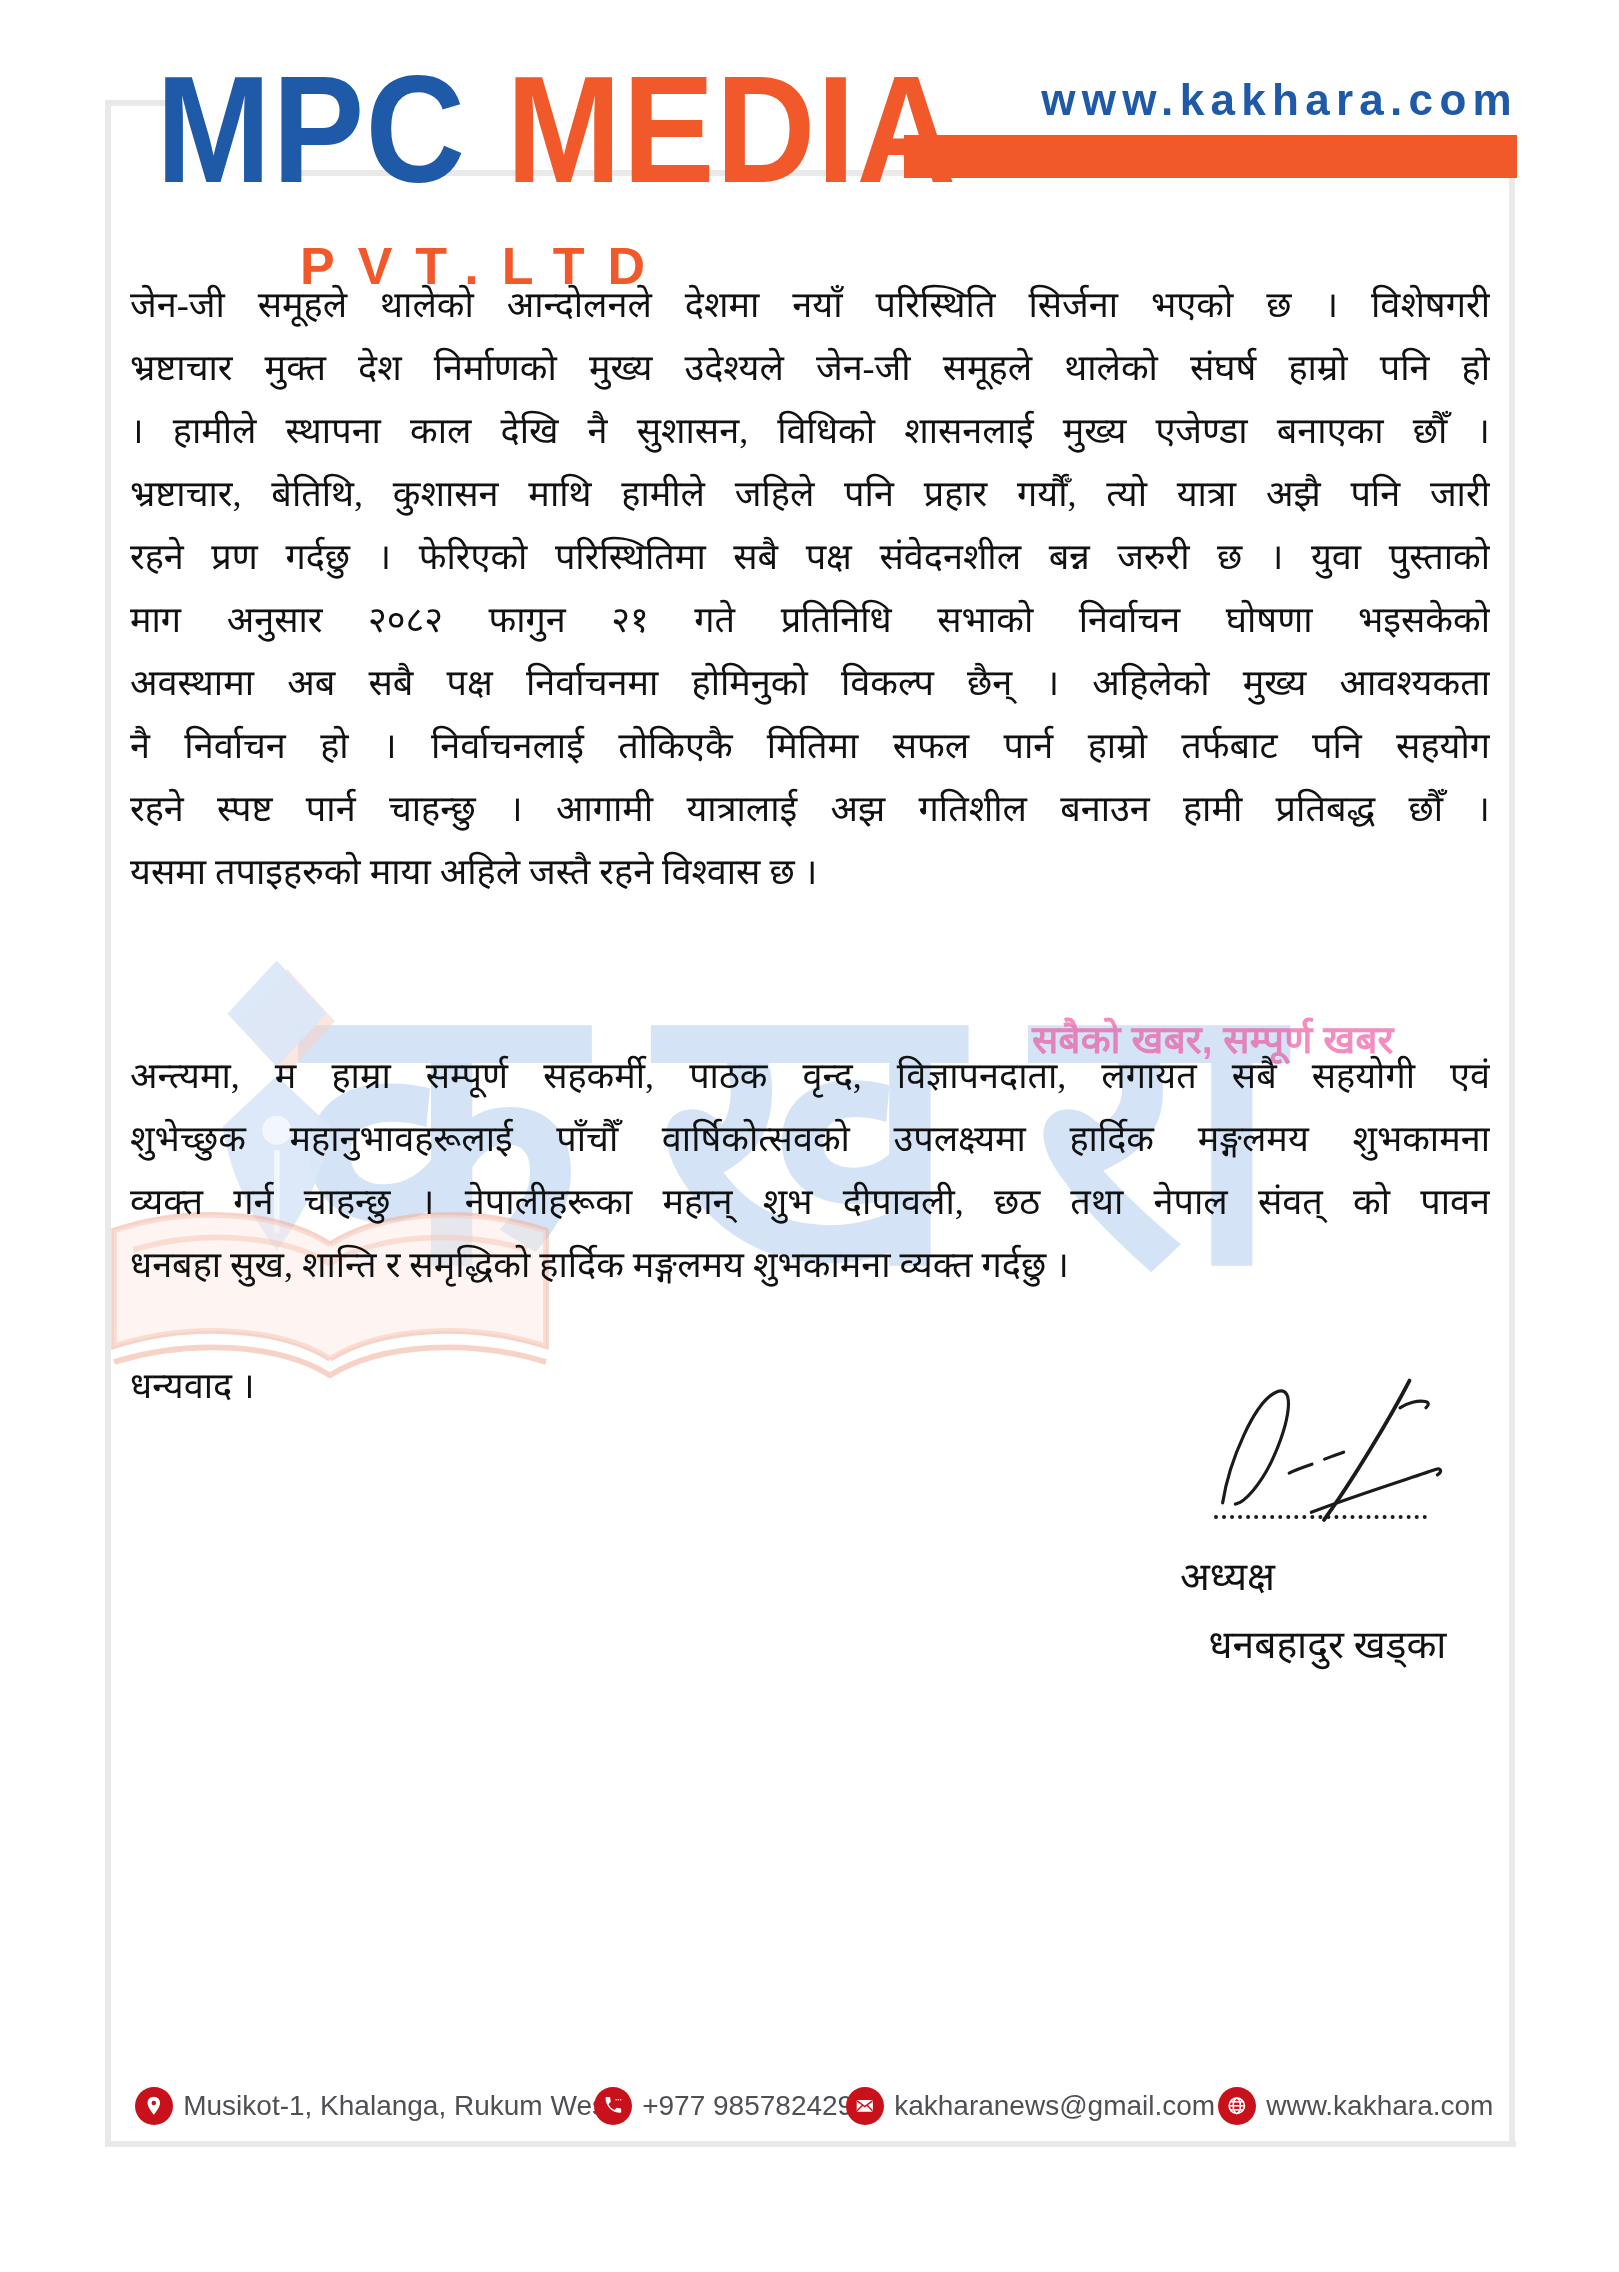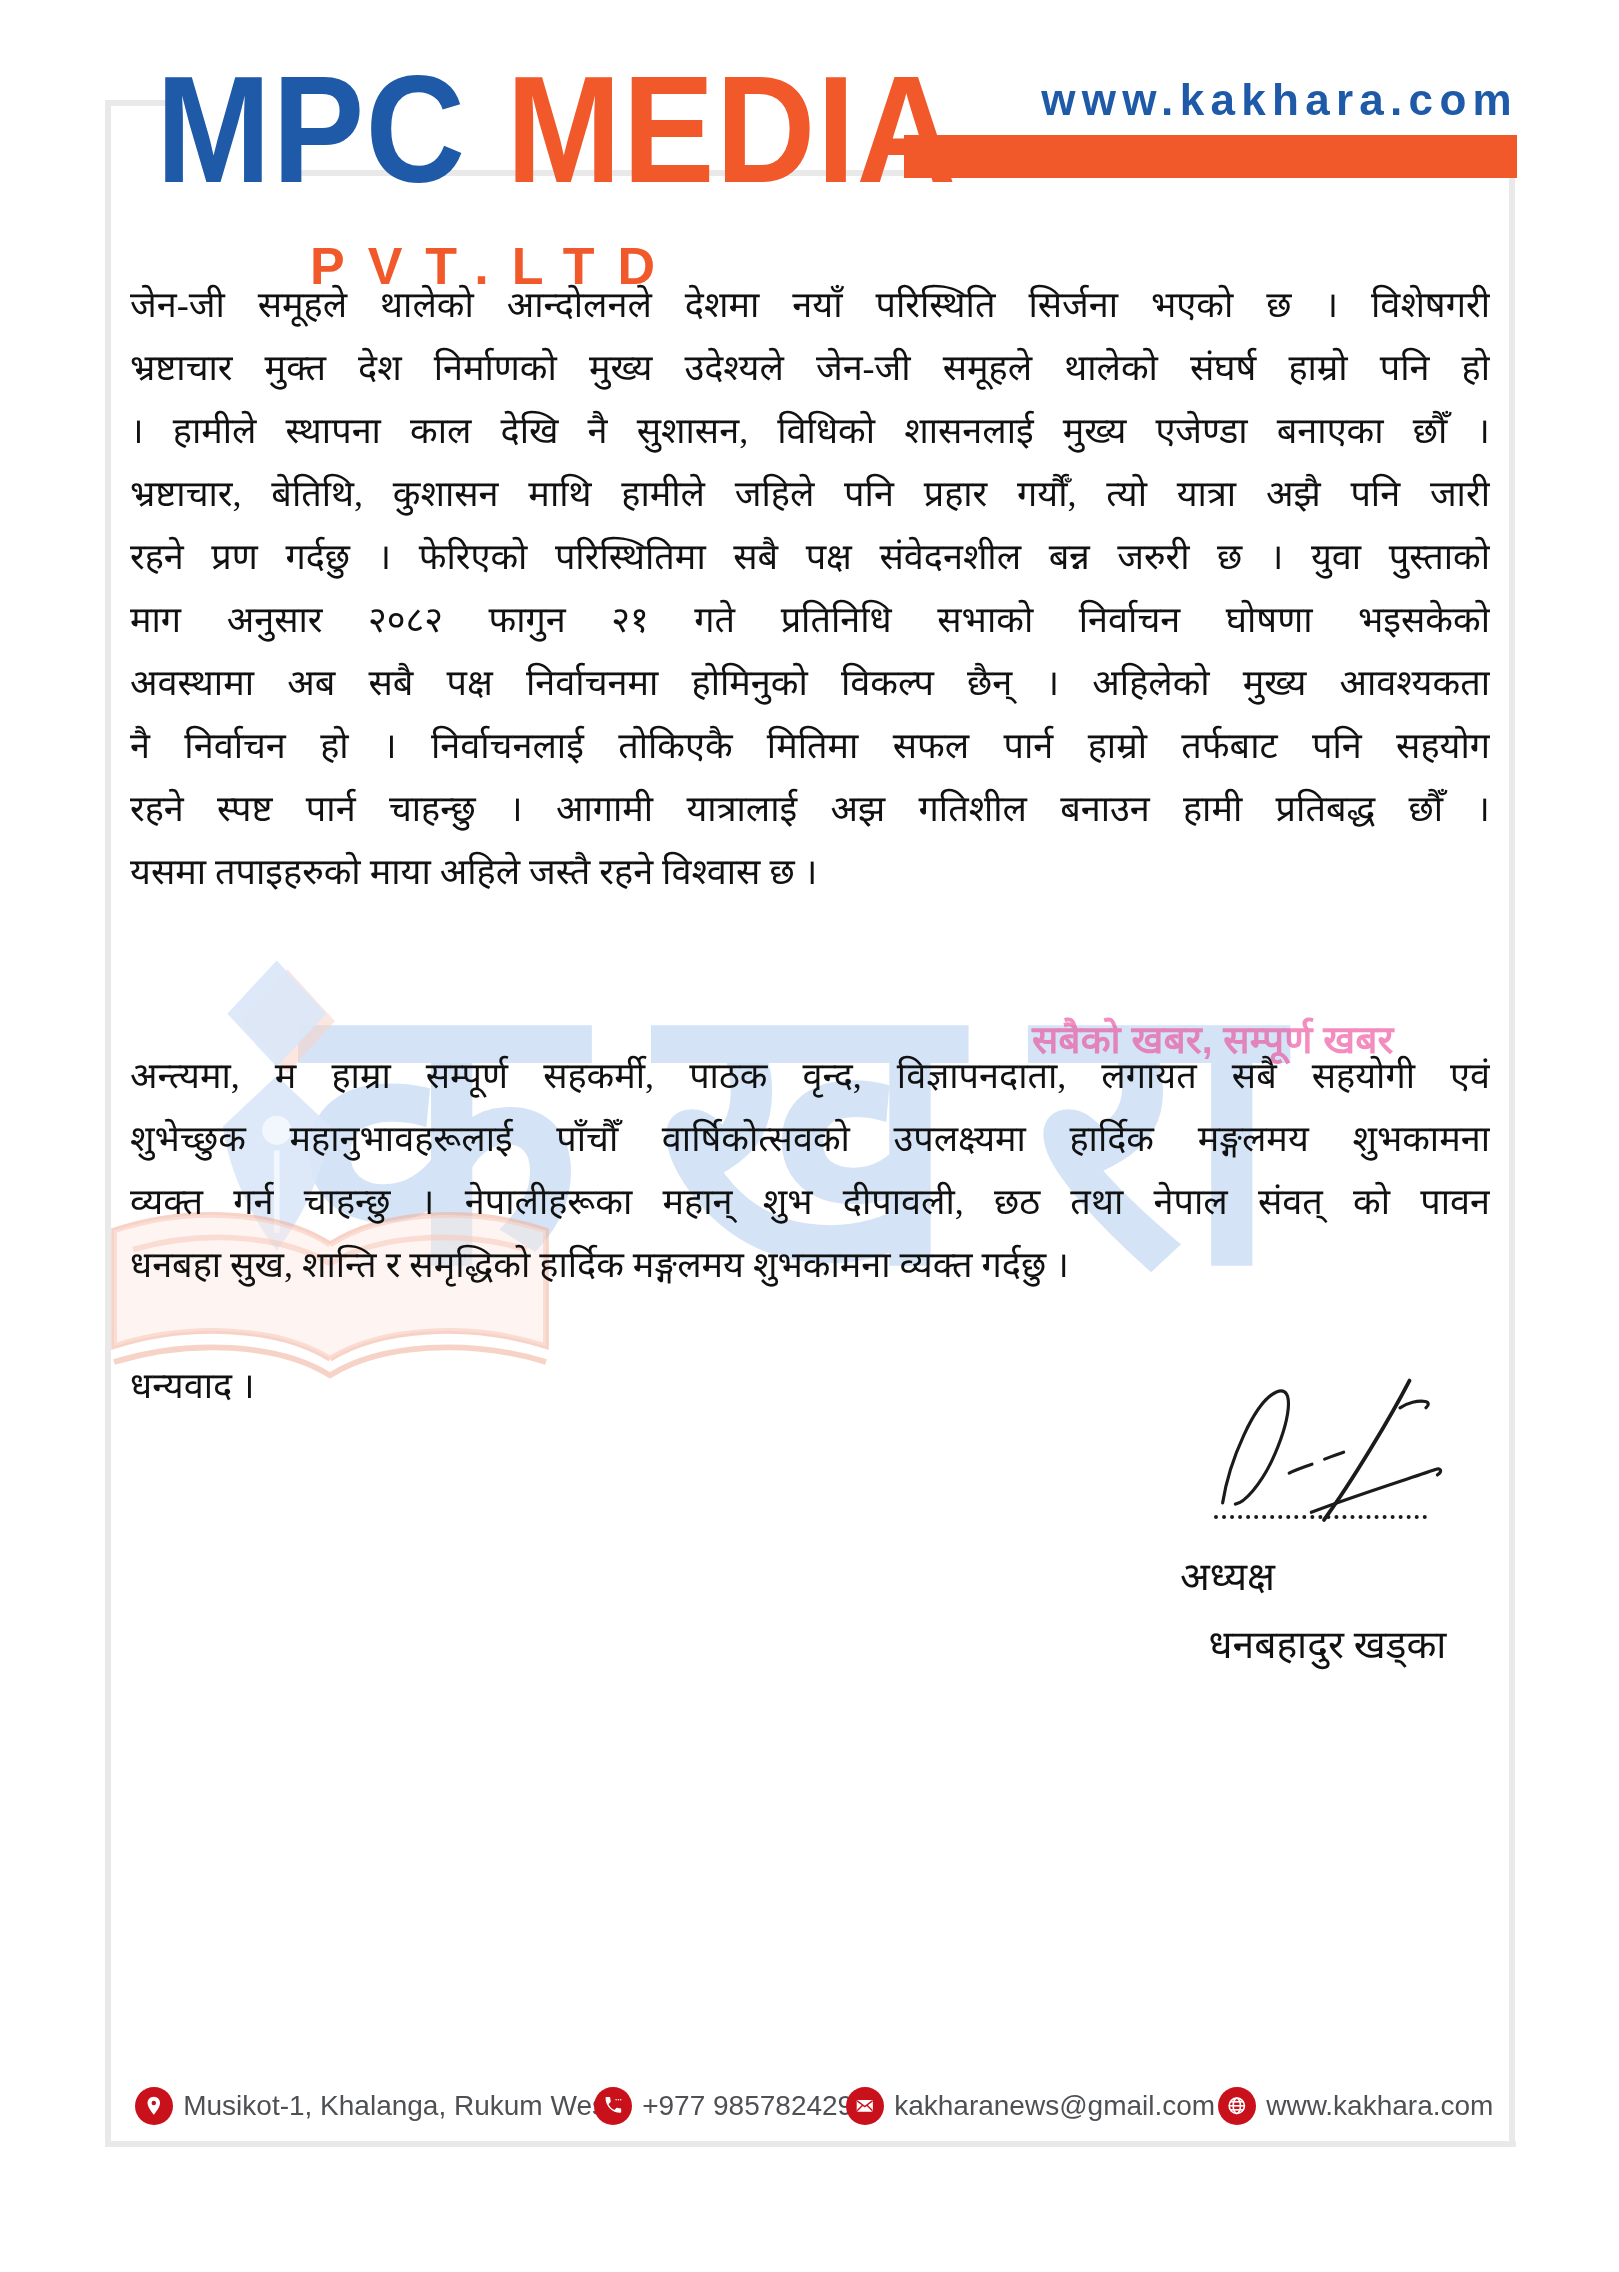--- a/index.html
+++ b/index.html
@@ -36,21 +36,21 @@
     font-weight:bold; font-size:138px; line-height:1.0;
     letter-spacing:1.3px; transform:scaleY(1.1); transform-origin:top left;
     white-space:nowrap; z-index:3;
   }
   .logo-mpc  { color:#1e5aa8; }
   .logo-media{ color:#f1582a; }
   .logo-sub {
     left:300px; top:236px;
     font-family:"Liberation Sans", sans-serif;
     font-weight:bold; font-size:52px; letter-spacing:23px;
-    color:#f1582a; white-space:nowrap; z-index:3;margin-left:10px;
+    color:#f1582a; white-space:nowrap; z-index:3;
   }
   .site {
     left:825px; top:75px; width:693px; text-align:right;
     font-family:"Liberation Sans", sans-serif;
     font-weight:bold; font-size:44px; letter-spacing:6.3px;
     color:#1e5aa8; white-space:nowrap; z-index:3;
   }
   .site-bar {
     left:904px; top:135px; width:613px; height:43px;
     background:#f1582a; z-index:2;

